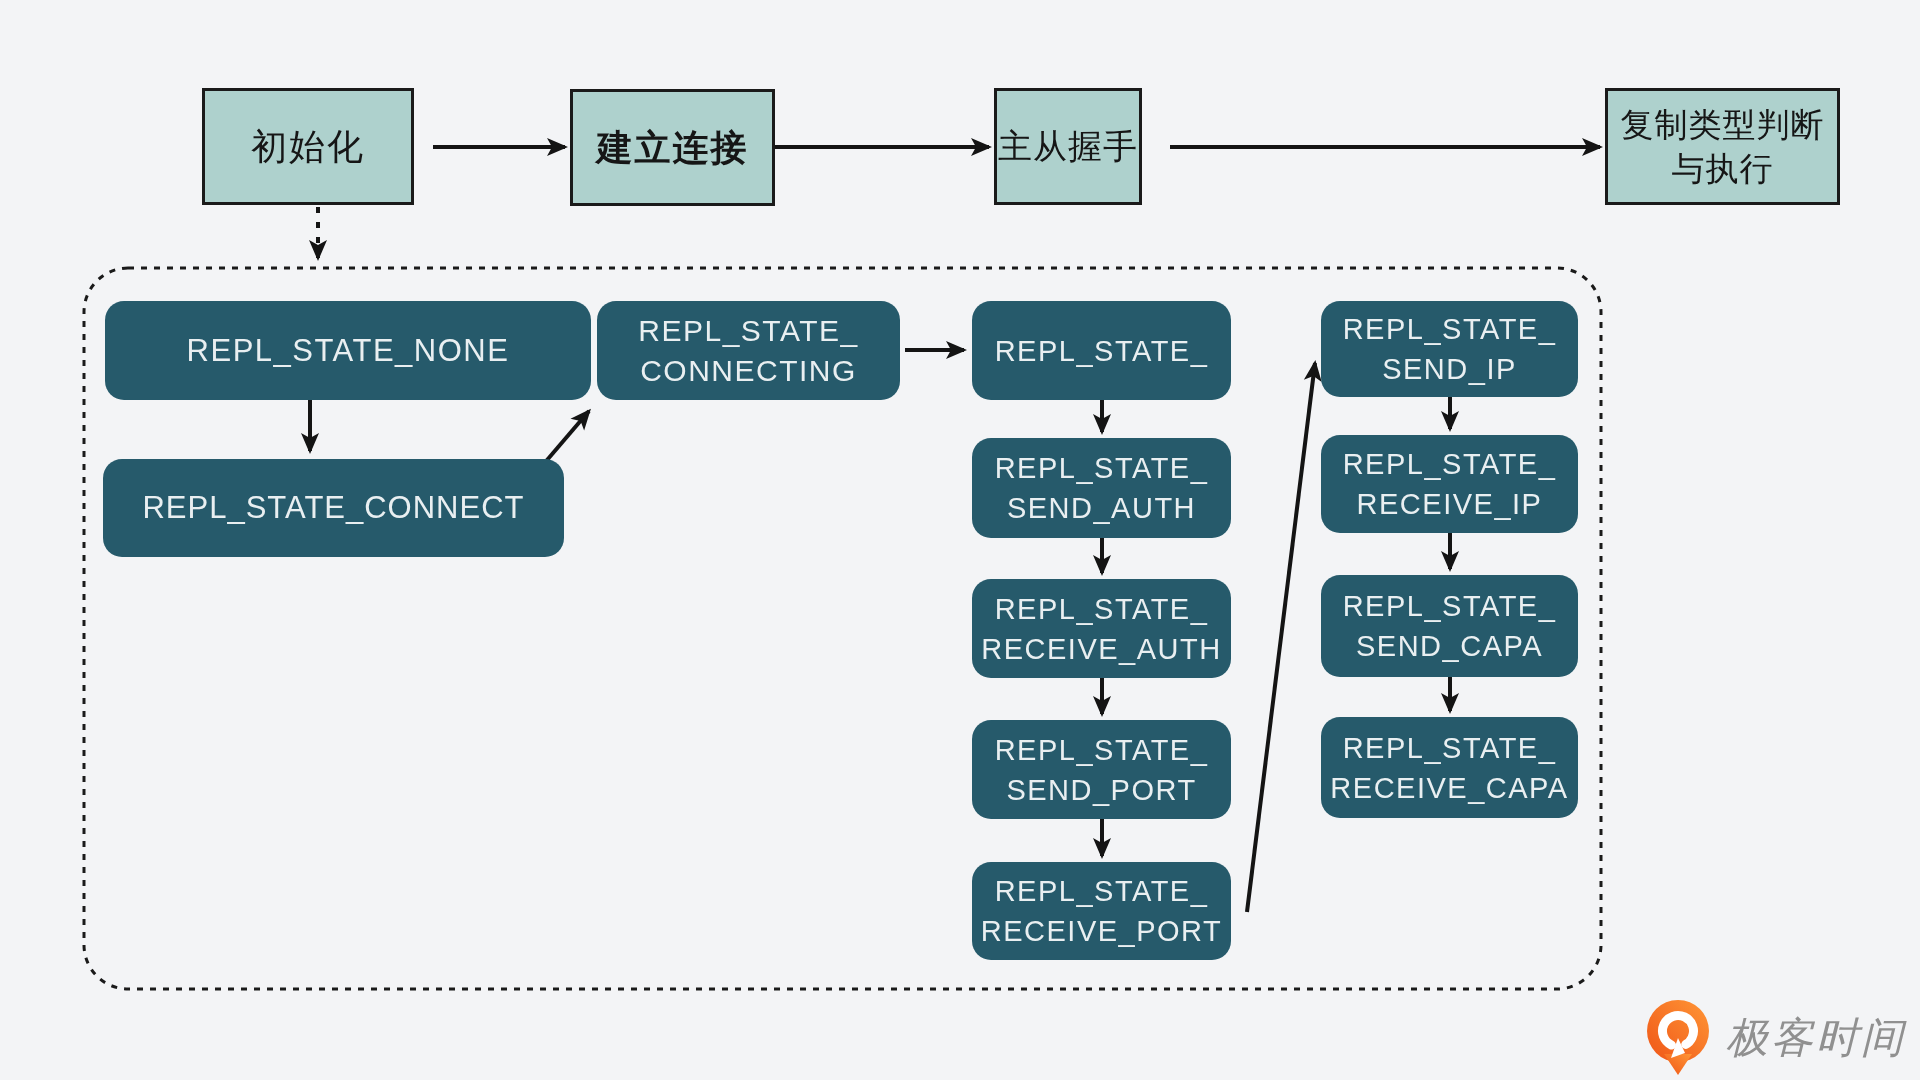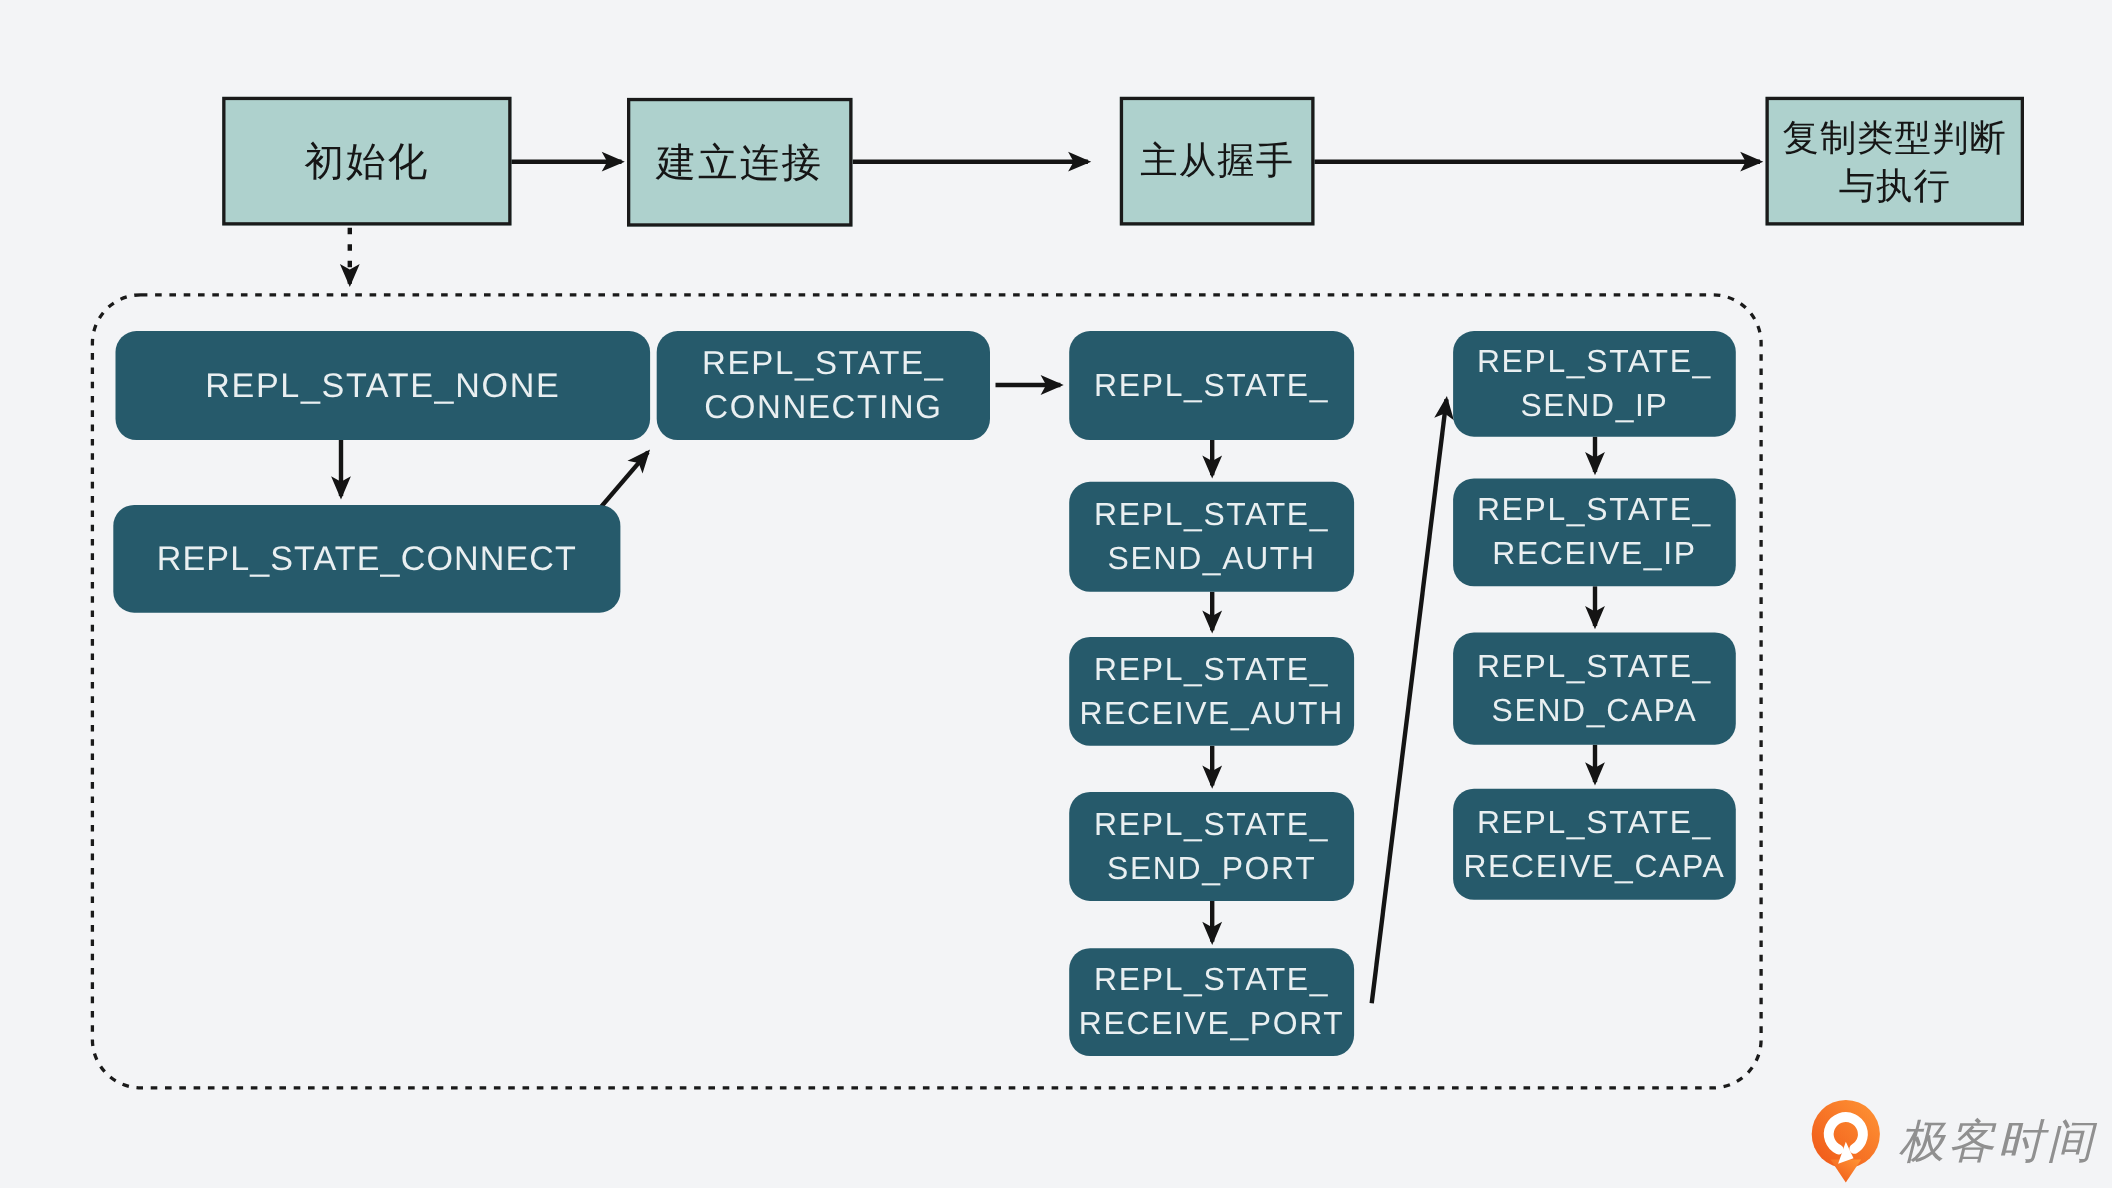--- a/index.html
+++ b/index.html
@@ -14,23 +14,23 @@
 
   
   .flow-box{
     position:absolute;
     background:#aed1cd;
     border:3px solid #1a1a1a;
     box-sizing:border-box;
     display:flex;flex-direction:column;align-items:center;justify-content:center;
     font-size:36px;color:#161616;letter-spacing:2px;line-height:1.32;
   }
-  #fb-init{left:202px;top:88px;width:263px;height:117px;}
-  #fb-establish{left:570px;top:89px;width:205px;height:117px;}
-  #fb-handshake{left:994px;top:88px;width:177px;height:117px;font-size:34px;letter-spacing:1px;margin-left:24px;}
+  #fb-init{left:202px;top:88px;width:212px;height:117px;}
+  #fb-establish{left:570px;top:89px;width:205px;height:117px;font-weight:bold;}
+  #fb-handshake{left:994px;top:88px;width:148px;height:117px;font-size:34px;letter-spacing:1px;}
   #fb-repltype{left:1605px;top:88px;width:235px;height:117px;font-size:33px;letter-spacing:1px;justify-content:center;}
 
   
   .state-box{
     position:absolute;
     background:#265a6b;
     border-radius:19px;
     display:flex;flex-direction:column;align-items:center;justify-content:center;
     color:#e9eff1;font-size:29px;letter-spacing:1.5px;line-height:40px;
   }

